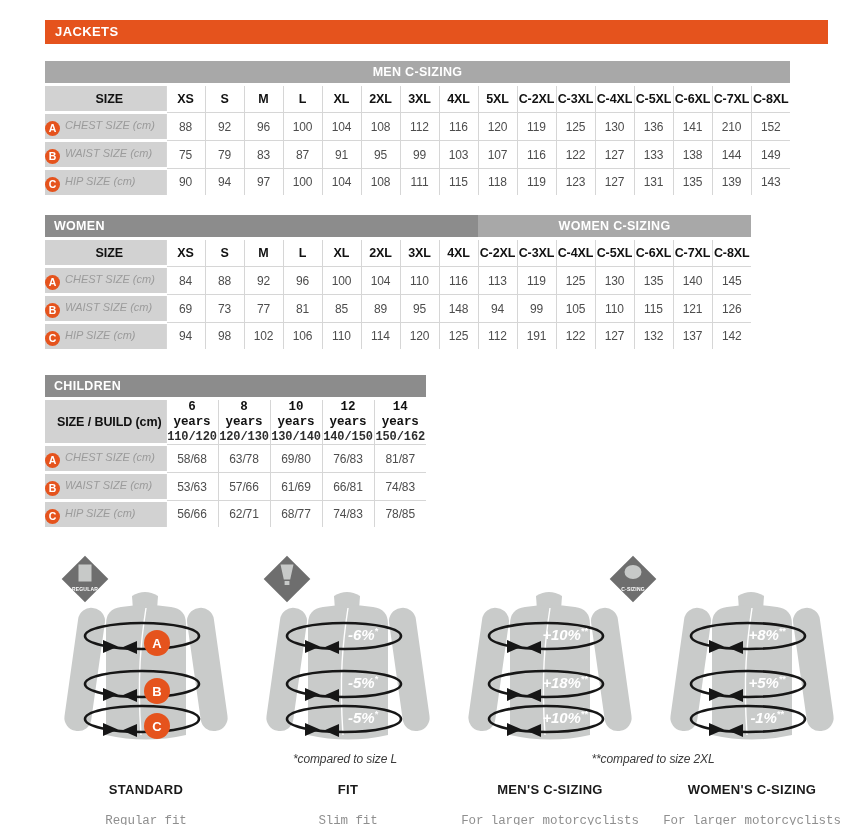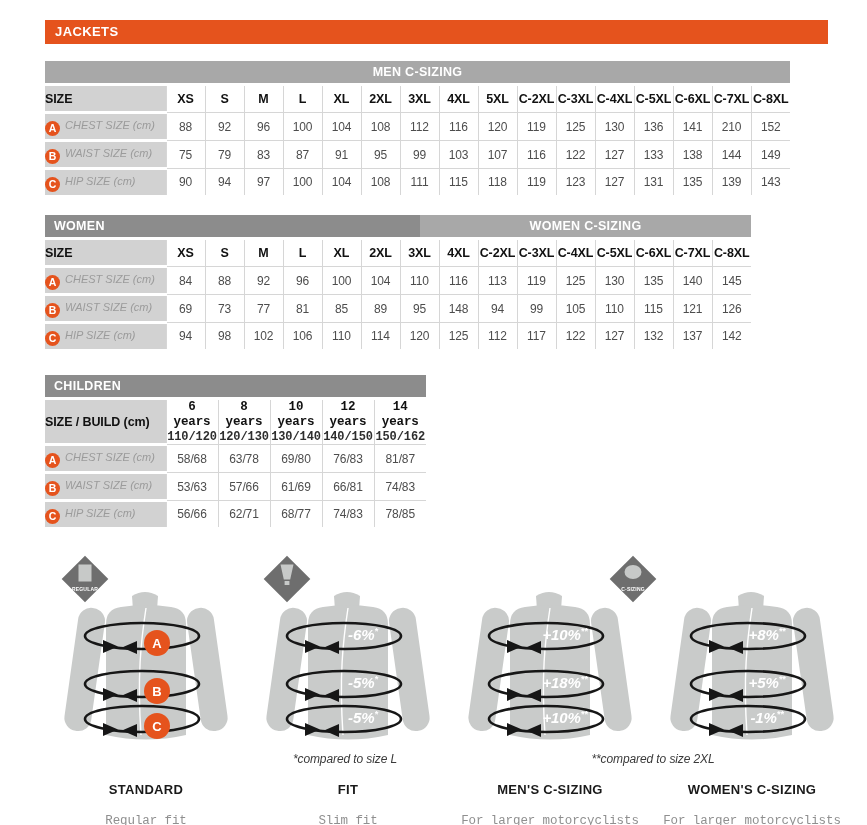--- a/index.html
+++ b/index.html
@@ -35,21 +35,21 @@
   table.sizes{border-collapse:collapse;table-layout:fixed;margin-top:3px;font-size:12px;}
   table.sizes th,table.sizes td{padding:0;height:25px;text-align:center;vertical-align:middle;}
   table.sizes th.sizehead{
     background:#fff;font-size:12.5px;color:var(--c-header-text,#111);
     border-left:1px solid var(--c-grid,#d6d6d6);
   }
   table.sizes th.sizehead.tall{height:34px;font-family:Liberation Mono, monospace;}
   .age{font-weight:bold;font-size:12.5px;color:#111;line-height:1.2;}
   .build{font-weight:bold;font-size:12px;color:#2e2e2e;line-height:1.2;text-align:center;}
   table.sizes th.corner{
-    background:var(--c-label-bg,#d2d2d2);text-align:left;padding-left:0;
+    background:var(--c-label-bg,#d2d2d2);text-align:center;padding-left:8px;
     font-weight:bold;color:#111;font-size:12.5px;
   }
   table.sizes td.val{
     color:var(--c-value-text,#4d4d4d);background:#fff;
     border-left:1px solid var(--c-grid,#d6d6d6);
     border-top:1px solid var(--c-grid,#d6d6d6);
   }
   table.sizes td.lbl{
     background:var(--c-label-bg,#d2d2d2);text-align:left;padding-left:0;
     border-top:3px solid #fff;white-space:nowrap;
@@ -188,21 +188,21 @@
               <td class="val">131</td>
               <td class="val">135</td>
               <td class="val">139</td>
               <td class="val">143</td>
             </tr>
           </tbody>
         </table>
       </div>
       <div class="tbl-wrap tbl-women" style="width: 706px;">
         <div class="tbl-bar">
-          <div class="bar-dark" style="width: 375px;"><span>WOMEN</span></div>
+          <div class="bar-dark" style="width: 433px;"><span>WOMEN</span></div>
           <div class="bar-light"><span>WOMEN C-SIZING</span></div>
         </div>
         <table class="sizes">
           <colgroup>
             <col style="width: 121px;">
             <col style="width: 39px;">
             <col style="width: 39px;">
             <col style="width: 39px;">
             <col style="width: 39px;">
             <col style="width: 39px;">
@@ -278,21 +278,21 @@
               <td class="lbl"><span class="marker">C</span><span class="lbltext">HIP SIZE (cm)</span></td>
               <td class="val">94</td>
               <td class="val">98</td>
               <td class="val">102</td>
               <td class="val">106</td>
               <td class="val">110</td>
               <td class="val">114</td>
               <td class="val">120</td>
               <td class="val">125</td>
               <td class="val">112</td>
-              <td class="val">117</td>
+              <td class="val">191</td>
               <td class="val">122</td>
               <td class="val">127</td>
               <td class="val">132</td>
               <td class="val">137</td>
               <td class="val">142</td>
             </tr>
           </tbody>
         </table>
       </div>
       <div class="tbl-wrap tbl-children" style="width: 381px;">

